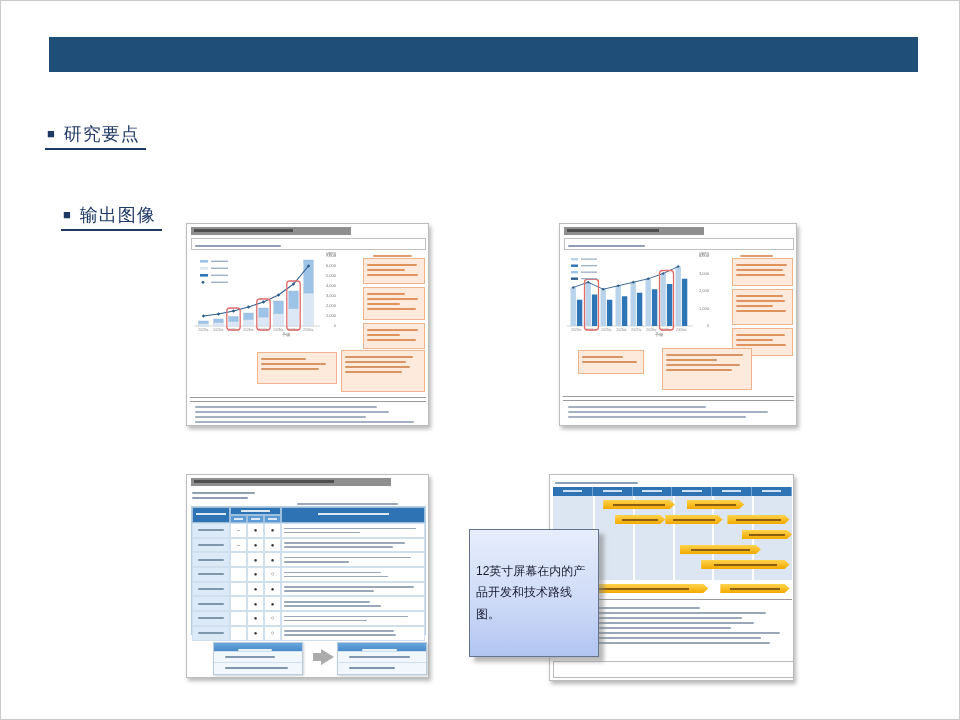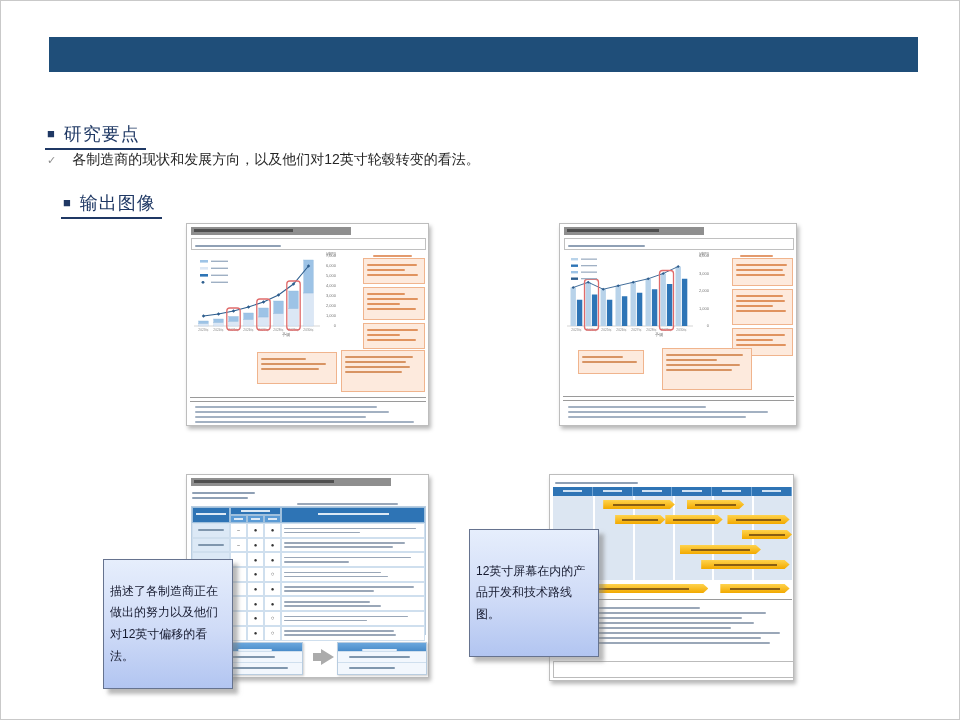--- a/index.html
+++ b/index.html
@@ -59,25 +59,22 @@
 <body>
 
 <div class="slide">
 
   <div class="topbar" style="background:#1f4e79;"></div>
 
   <div class="heading" style="left:44px;top:76px;margin-top:45px;">
     <span class="sq">■</span><span>研究要点</span>
   </div>
 
-  <div class="bullet-row" style="top:150px;">
-    <span class="check">✓</span><span>各制造商的现状和发展方向，以及他们对12英寸轮毂转变的看法。</span>
-  </div>
-
-  <div class="heading" style="left:60px;top:190px;">
+
+  <div class="heading" style="left:60px;top:202px;">
     <span class="sq">■</span><span>输出图像</span>
   </div>
 
   <div class="thumb" style="left:185px;top:222px;width:243px;height:203px;">
     <div class="strip" style="left:4px;top:3px;width:160px;height:8px;">
         <div class="sl" style="width:62%;"></div>
       </div>
     <div class="subbox" style="left:4px;top:14px;width:233px;height:10px;">
       <div class="lines" style="padding:3px 3px 0 3px;width:90px;">
           <div class="tl" style="height: 2px; margin: 3px 0px; background: rgb(143, 160, 181); width: 96%;"></div>
@@ -508,20 +505,17 @@
         <div class="tl" style="height: 2px; margin: 3px 0px; background: rgb(154, 167, 184); width: 80%;"></div>
         <div class="tl" style="height: 2px; margin: 3px 0px; background: rgb(154, 167, 184); width: 85%;"></div>
         <div class="tl" style="height: 2px; margin: 3px 0px; background: rgb(154, 167, 184); width: 75%;"></div>
         <div class="tl" style="height: 2px; margin: 3px 0px; background: rgb(154, 167, 184); width: 96%;"></div>
         <div class="tl" style="height: 2px; margin: 3px 0px; background: rgb(154, 167, 184); width: 88%;"></div>
         <div class="tl" style="height: 2px; margin: 3px 0px; background: rgb(154, 167, 184); width: 92%;"></div>
       </div>
     <div class="emptybox" style="left:3px;top:186px;width:239px;height:15px;"></div>
   </div>
 
-  <div class="callout" style="left:102px;top:558px;width:130px;height:130px;">
-    <span>描述了各制造商正在做出的努力以及他们对12英寸偏移的看法。</span>
-  </div>
   <div class="callout" style="left:468px;top:528px;width:130px;height:128px;">
     <span>12英寸屏幕在内的产品开发和技术路线图。</span>
   </div>
 
 </div>
 
 </body></html>

